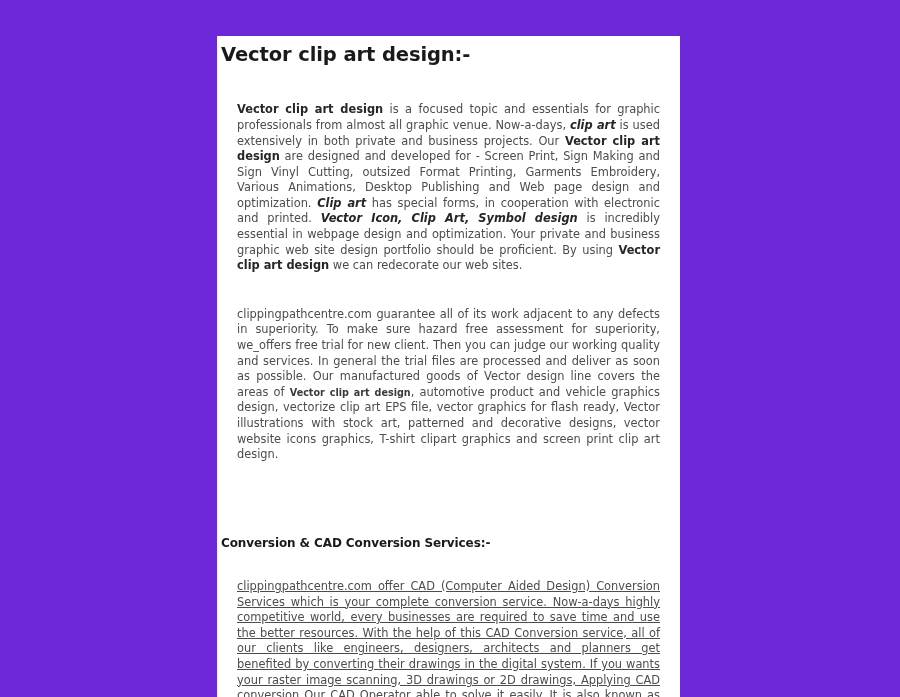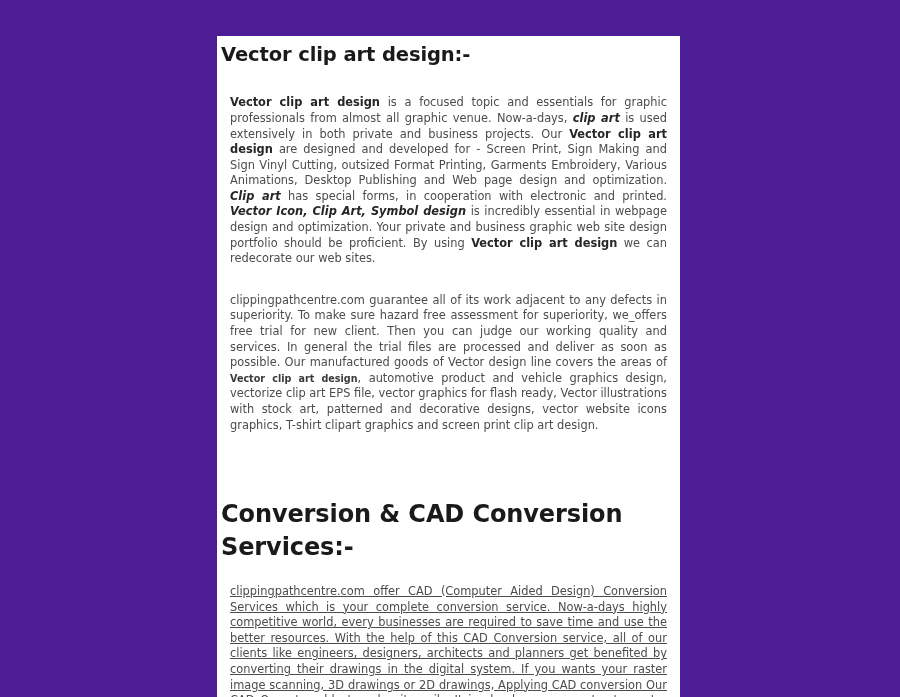--- a/index.html
+++ b/index.html
@@ -10,21 +10,21 @@
     width: 900px;
     height: 697px;
     background: #f5f5f5;
     font-family: "DejaVu Sans", sans-serif;
     overflow: hidden;
   }
   .page {
     position: relative;
     width: 900px;
     height: 697px;
-    background: #4c1d95;
+    background: #6d28d9;
   }
   
   .article {
     position: absolute;
     left: 217px;
     top: 36px;
     width: 463px;
     background: #ffffff;
     padding: 0;
     box-sizing: border-box;
@@ -37,31 +37,31 @@
     font-family: "DejaVu Sans", sans-serif;
     font-size: 19.5px;
     font-weight: bold;
     color: #1a1a1a;
     margin: 0;
     padding: 6px 0 2px 0;
     line-height: 1.35;
     letter-spacing: -0.1px;
   }
   h1.section-title.second {
-    font-size: 24px;
+    font-size: 12px;
     padding-top: 4px;
     padding-bottom: 4px;
   }
 
   p.body-text {
     font-family: "DejaVu Sans", sans-serif;
     font-size: 11.4px;
     line-height: 15.6px;
     color: #4c4c4c;
-    margin: 9px;
+    margin: 16px;
     text-align: justify;
     -webkit-hyphens: none;
     hyphens: none;
   }
 
   p.para-1 { padding-top: 16px; }
   p.para-2 { padding-top: 17px; }
   p.para-3 { padding-top: 8px; text-decoration: underline; }
 
   .b { font-weight: bold; color: #262626; }

